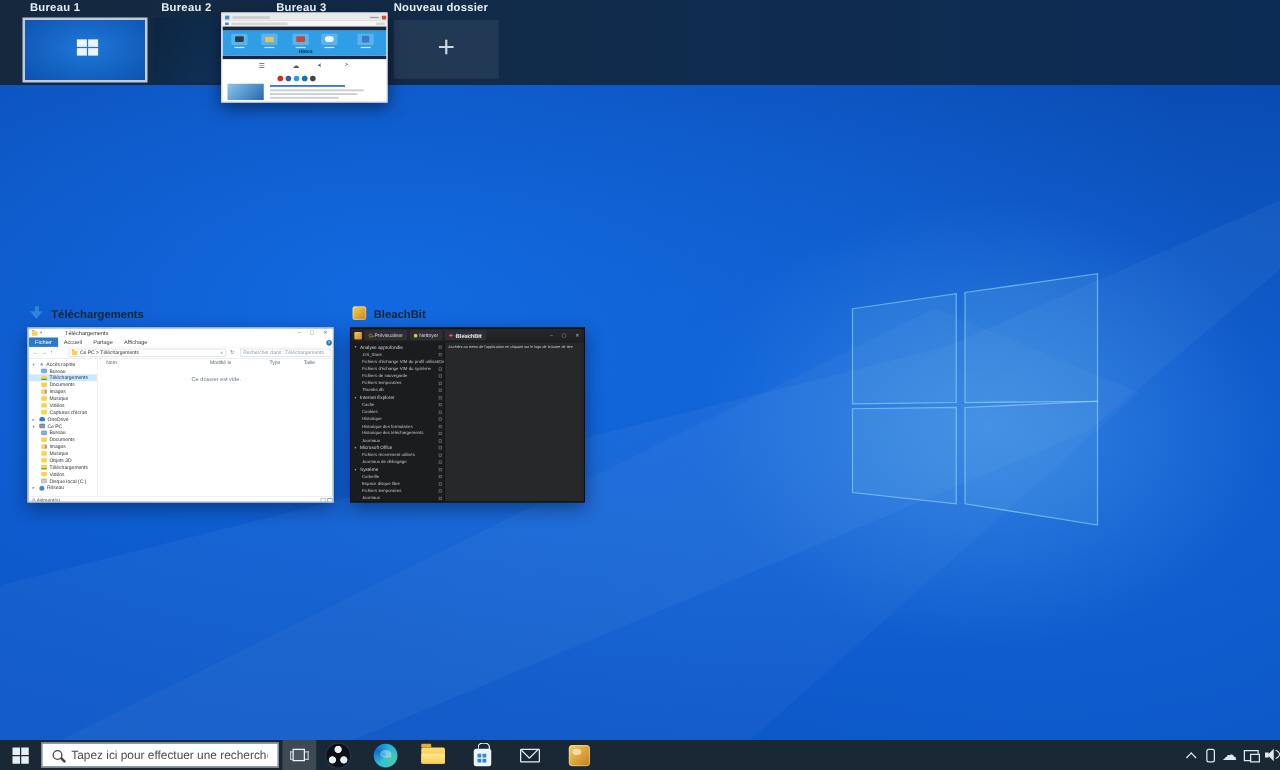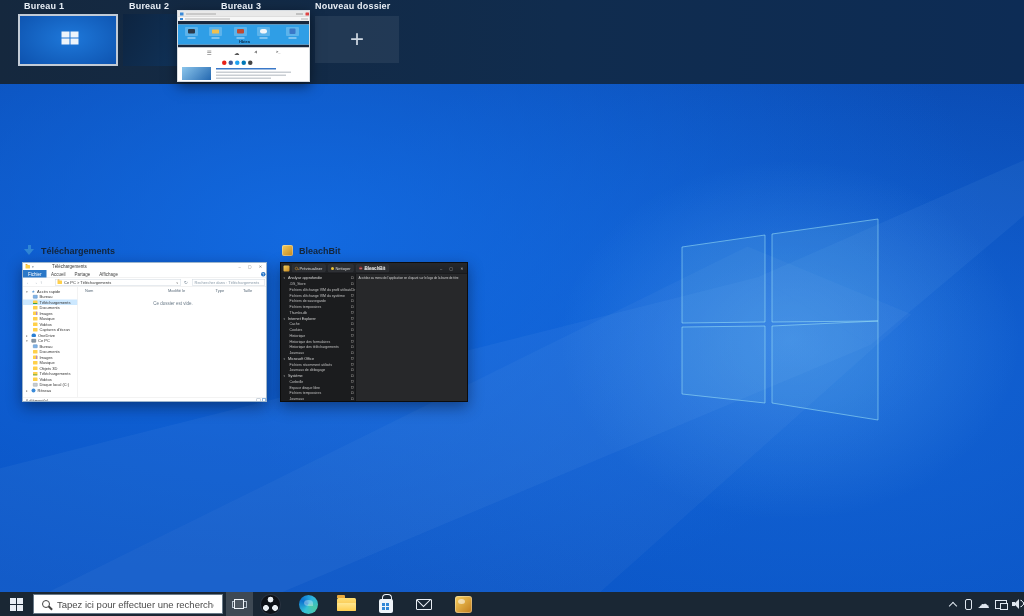--- a/index.html
+++ b/index.html
@@ -14,21 +14,21 @@
     radial-gradient(900px 520px at 80% 58%, rgba(30,120,235,.45) 0%, rgba(30,120,235,0) 65%),
     linear-gradient(180deg,#0947ac 0%, #0a52c2 55%, #0a55c6 100%)}
   .beam{position:absolute;inset:0}
   .beamA{clip-path:polygon(0% 100%,0% 76%,74% 45%,85% 56%,22% 100%);background:rgba(175,215,255,.055)}
   .beamB{clip-path:polygon(74% 45%,100% 26%,100% 35%,85% 56%);background:rgba(175,215,255,.06)}
   .beamC{clip-path:polygon(0% 100%,56% 100%,89% 51%,73% 40%);background:rgba(255,255,255,.035)}
   .glow{position:absolute;left:560px;top:160px;width:460px;height:360px;
     background:radial-gradient(closest-side,rgba(120,195,255,.30),rgba(120,195,255,0));}
 
   
-  #band{position:absolute;left:0;top:0;width:1024px;height:84px;
+  #band{position:absolute;left:0;top:0;width:1024px;height:68px;
     background:linear-gradient(90deg,#15283e 0%,#102c4e 55%,#0d2c55 100%)}
   .dlabel{position:absolute;top:1px;font-size:9px;font-weight:600;color:#e9eff6;letter-spacing:.2px}
   .tile{position:absolute;top:14px;width:100px;height:52px;cursor:pointer}
   #tile1{left:18px;border:2px solid #c2cbd6;background:radial-gradient(80px 46px at 52% 46%,#1e78da 0%,#0b4da8 95%)}
   #tile1 .wlogo{position:absolute;left:52%;top:46%;transform:translate(-50%,-50%);display:grid;
     grid-template-columns:8px 8px;grid-template-rows:6px 6px;gap:1px}
   #tile1 .wlogo span{background:#eef4fb}
   #tile2{left:123px;background:linear-gradient(120deg,#0d2440 0%,#123a66 100%)}
   #tileNew{left:315px;top:16px;width:84px;height:47px;background:rgba(255,255,255,.07)}
   #tileNew .plus{position:absolute;left:50%;top:50%;transform:translate(-50%,-54%);

